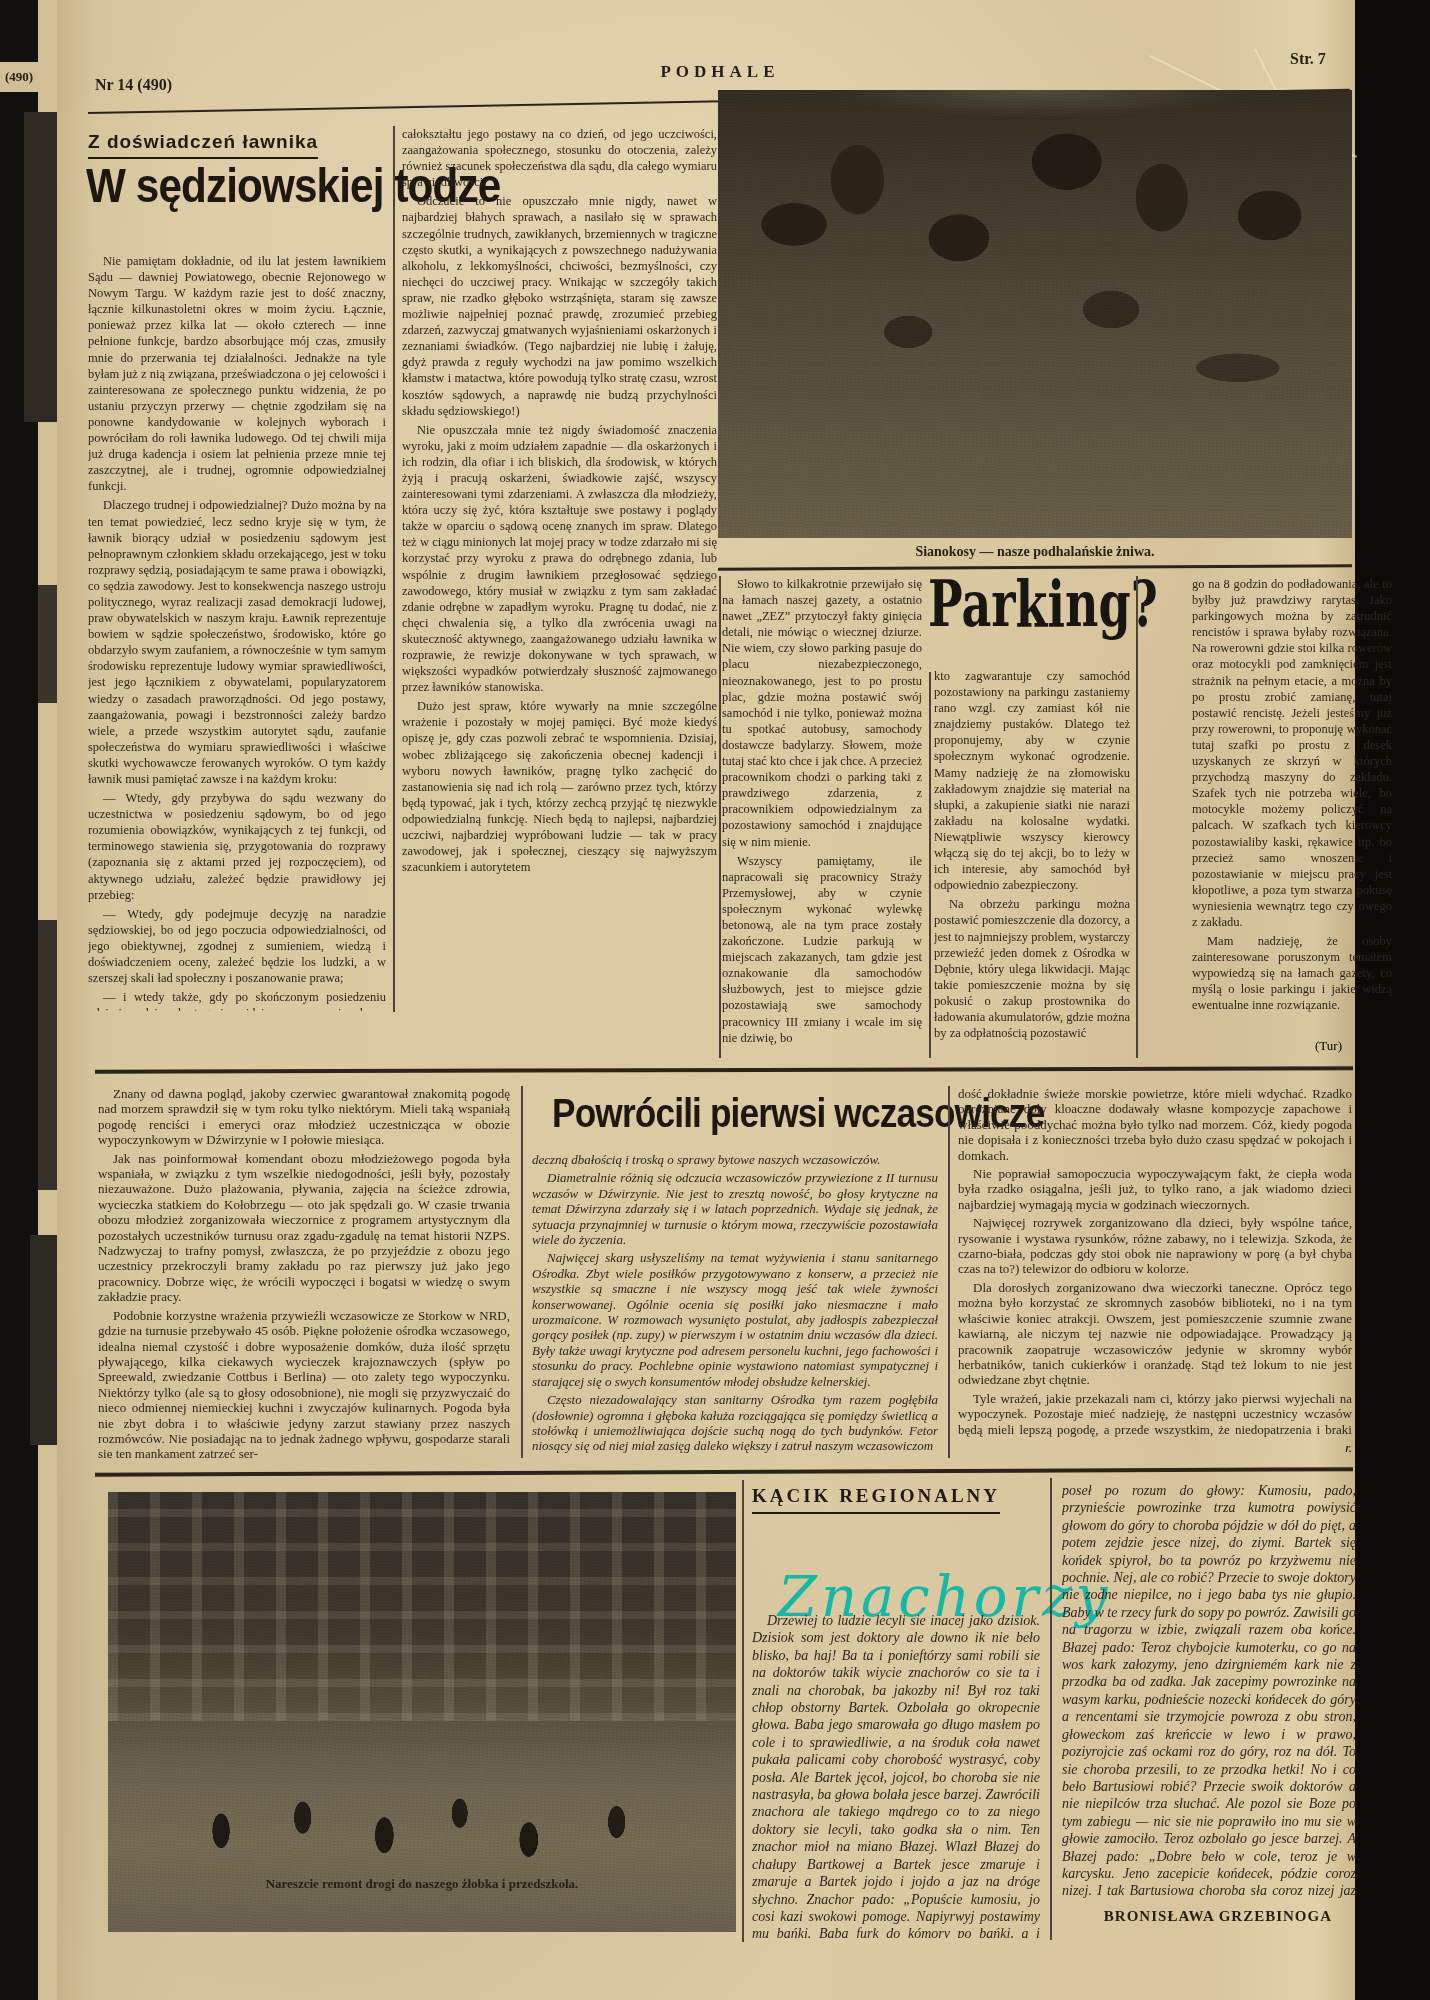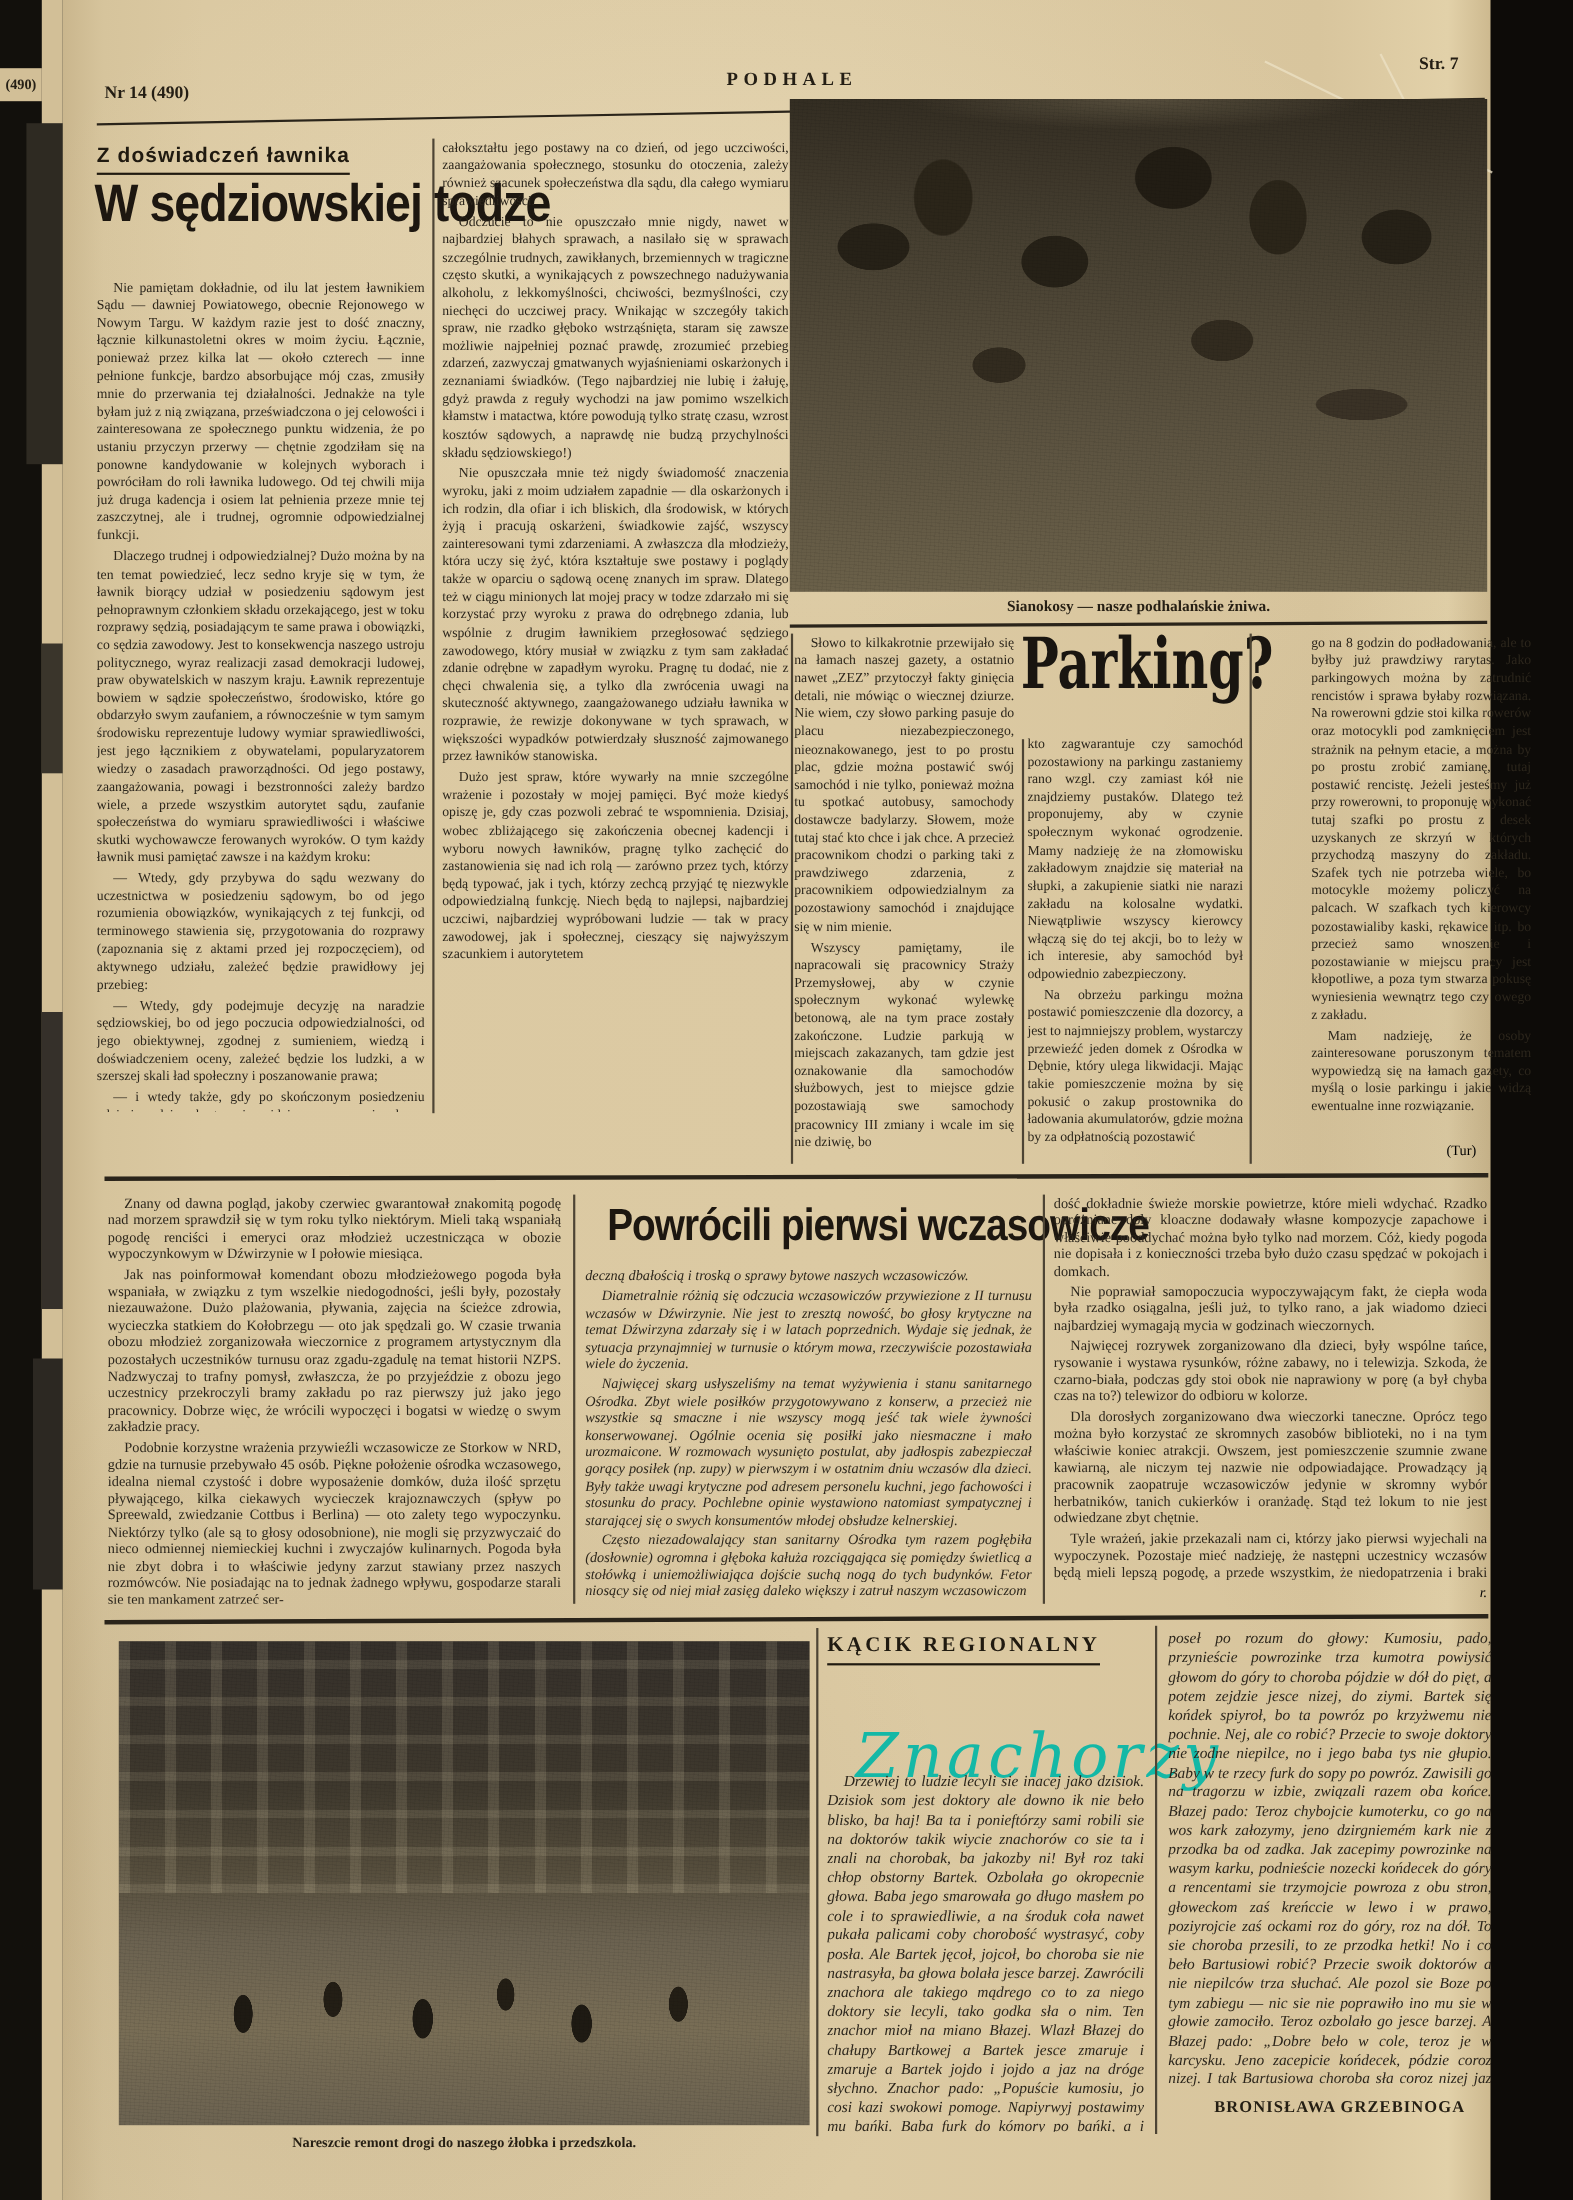--- a/index.html
+++ b/index.html
@@ -168,21 +168,21 @@
   <span class="sig" style="position:absolute;left:958px;top:1440px;width:394px;font-size:13px;font-style:italic;">r.</span>
   <div class="vrule" style="left:521px;top:1086px;height:372px;"></div>
   <div class="vrule" style="left:948px;top:1086px;height:372px;"></div>
 
   <div class="hrule" style="left:95px;top:1470px;width:1258px;height:4px;transform:rotate(-0.25deg);"></div>
 
   <div class="photo" id="road-photo">
     <div class="windows"></div>
     <div class="grain"></div>
   </div>
-  <div class="caption" style="left:108px;top:1940px;width:628px;font-size:13px;">Nareszcie remont drogi do naszego żłobka i przedszkola.</div>
+  <div class="caption" style="left:108px;top:1876px;width:628px;font-size:13px;">Nareszcie remont drogi do naszego żłobka i przedszkola.</div>
 
   <div class="vrule" style="left:742px;top:1480px;height:462px;"></div>
   <div class="h-kacik">KĄCIK REGIONALNY</div>
   <div class="h-znachorzy">Znachorzy</div>
   <div class="col ital" style="left:752px;top:1612px;width:288px;height:326px;">
       <p>Drzewiej to ludzie lecyli sie inacej jako dzisiok. Dzisiok som jest doktory ale downo ik nie beło blisko, ba haj! Ba ta i ponieftórzy sami robili sie na doktorów takik wiycie znachorów co sie ta i znali na chorobak, ba jakozby ni! Był roz taki chłop obstorny Bartek. Ozbolała go okropecnie głowa. Baba jego smarowała go długo masłem po cole i to sprawiedliwie, a na środuk coła nawet pukała palicami coby chorobość wystrasyć, coby posła. Ale Bartek jęcoł, jojcoł, bo choroba sie nie nastrasyła, ba głowa bolała jesce barzej. Zawrócili znachora ale takiego mądrego co to za niego doktory sie lecyli, tako godka sła o nim. Ten znachor mioł na miano Błazej. Wlazł Błazej do chałupy Bartkowej a Bartek jesce zmaruje i zmaruje a Bartek jojdo i jojdo a jaz na dróge słychno. Znachor pado: „Popuście kumosiu, jo cosi kazi swokowi pomoge. Napiyrwyj postawimy mu bańki. Baba furk do kómory po bańki, a i śpirytus beł pod renkom, bo ta chłop jak Bartek rod se popijoł, haj! Bańki postawiół, cekajom a Bartuś jency nima spasów, jojdo i jojdo! Błazej</p>
     </div>
   <div class="col ital cont" style="left:1062px;top:1482px;width:294px;height:418px;">
       <p>poseł po rozum do głowy: Kumosiu, pado, przynieście powrozinke trza kumotra powiysić głowom do góry to choroba pójdzie w dół do pięt, a potem zejdzie jesce nizej, do ziymi. Bartek się końdek spiyroł, bo ta powróz po krzyżwemu nie pochnie. Nej, ale co robić? Przecie to swoje doktory nie zodne niepilce, no i jego baba tys nie głupio. Baby w te rzecy furk do sopy po powróz. Zawisili go na tragorzu w izbie, związali razem oba końce. Błazej pado: Teroz chybojcie kumoterku, co go na wos kark załozymy, jeno dzirgniemém kark nie z przodka ba od zadka. Jak zacepimy powrozinke na wasym karku, podnieście nozecki końdecek do góry a rencentami sie trzymojcie powroza z obu stron, głoweckom zaś kreńccie w lewo i w prawo, poziyrojcie zaś ockami roz do góry, roz na dół. To sie choroba przesili, to ze przodka hetki! No i co beło Bartusiowi robić? Przecie swoik doktorów a nie niepilców trza słuchać. Ale pozol sie Boze po tym zabiegu — nic sie nie poprawiło ino mu sie w głowie zamociło. Teroz ozbolało go jesce barzej. A Błazej pado: „Dobre beło w cole, teroz je w karcysku. Jeno zacepicie końdecek, pódzie coroz nizej. I tak Bartusiowa choroba sła coroz nizej jaz go wciągnena do ziymi. We ftorej jesce i dziś lezy pod trownickiem.</p>
     </div>

